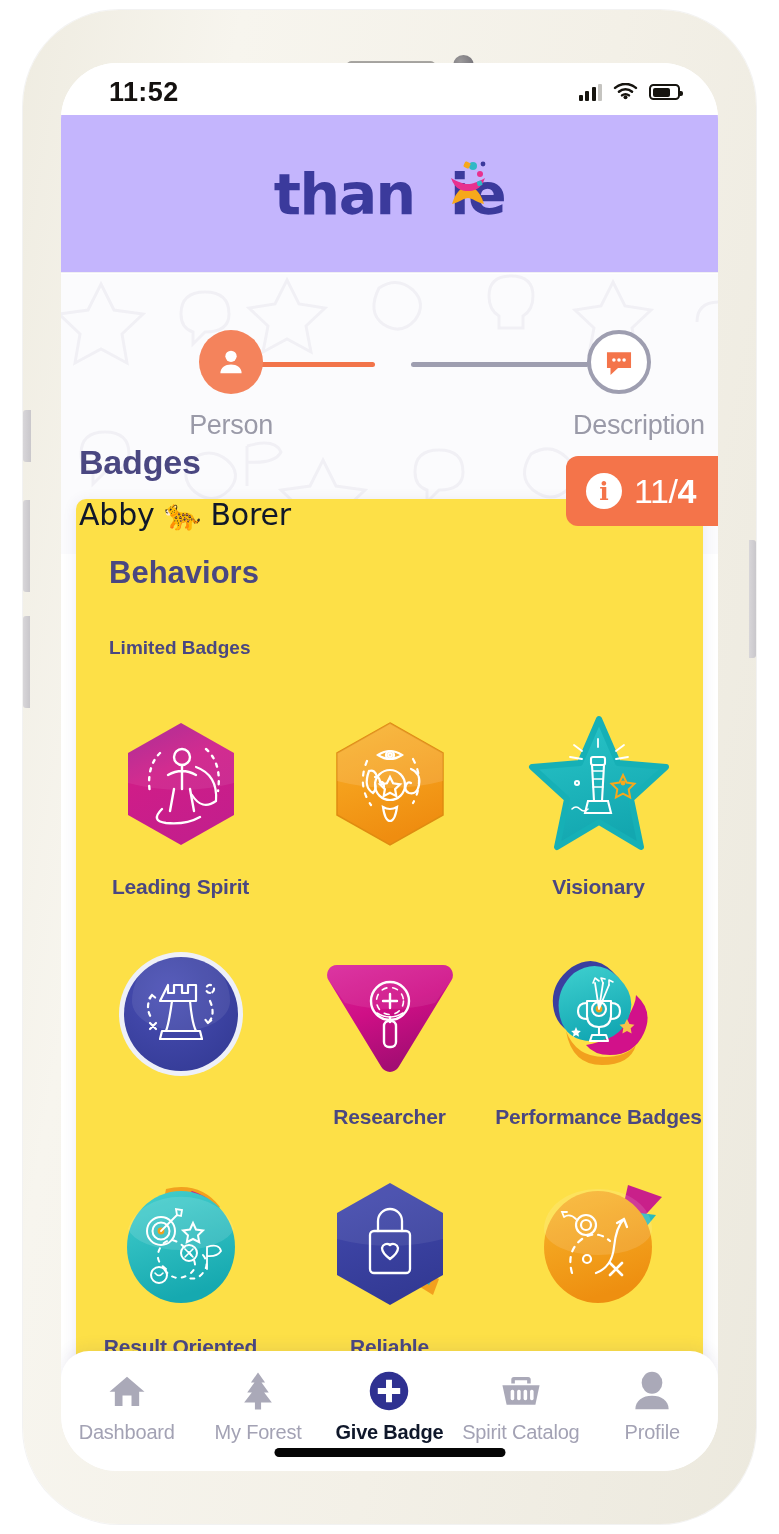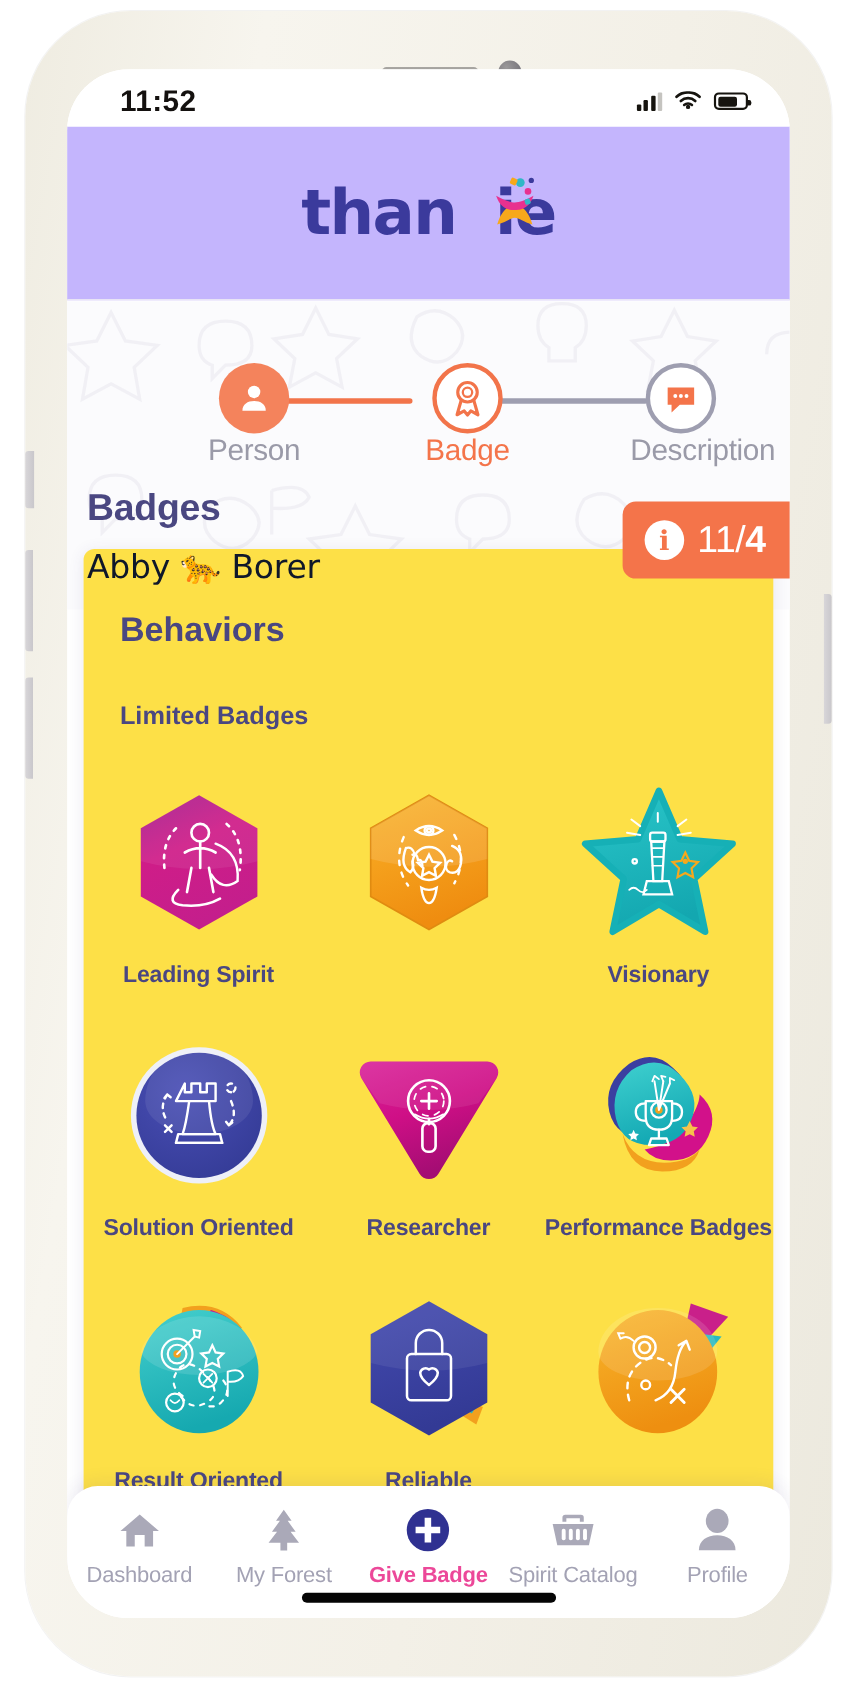--- a/index.html
+++ b/index.html
@@ -105,21 +105,21 @@
 
   .step{
     position:absolute; top:0; width:92px; text-align:center;
   }
   .step .node{
     width:64px; height:64px; border-radius:50%;
     margin:30px auto 0; display:flex; align-items:center; justify-content:center;
     position:relative;
   }
   .step .label{
-    font-size:27px; letter-spacing:-.3px;
+    margin-top:16px; font-size:27px; letter-spacing:-.3px;
   }
   .step-person{ left:124px; }
   .step-person .node{ background:#f4835c; }
   .step-person .label{ color:#9a9aa8; }
   .step-badge{ left:318px; }
   .step-badge .node{ background:#fff; border:4px solid #f2744a; }
   .step-badge .label{ color:#f4744a; font-weight:500; }
   .step-desc{ left:512px; }
   .step-desc .node{ background:#fff; border:4px solid #9e9eb0; }
   .step-desc .label{ color:#9a9aa8; }
@@ -161,21 +161,21 @@
     background:#fde047; border-radius:10px;
     box-shadow:0 2px 14px rgba(70,60,120,.10);
     overflow:hidden; z-index:2;
   }
   .card-title{
     position:absolute; left:33px; top:56px;
     font-size:31px; font-weight:700; color:#4a4781;
   }
   .sect-title{
     position:absolute; left:33px; top:138px;
-    font-size:23px; font-weight:700; color:#4a4781;
+    font-size:19px; font-weight:700; color:#4a4781;
   }
   .grid{
     position:absolute; top:196px; left:0; width:627px;
     display:grid; grid-template-columns:repeat(3,1fr); row-gap:0;
   }
   .cell{
     height:230px; display:flex; flex-direction:column;
     align-items:center; justify-content:flex-start; padding-top:14px;
     position:relative;
   }
@@ -197,21 +197,21 @@
     background:#ffffff; border-radius:28px 28px 0 0;
     box-shadow:0 -3px 16px rgba(70,60,120,.09);
     display:flex; align-items:flex-start; justify-content:space-around;
     padding-top:18px; z-index:6;
   }
   .navitem{
     width:130px; display:flex; flex-direction:column; align-items:center; gap:8px;
   }
   .navitem .nicon{ height:44px; display:flex; align-items:center; justify-content:center; }
   .navitem .nlabel{ font-size:20px; color:#a3a2b4; letter-spacing:-.2px; }
-  .navitem.active .nlabel{ color:#ec4899; font-weight:700; }
+  .navitem.active .nlabel{ color:#0f172a; font-weight:700; }
   .homebar{
     position:absolute; bottom:14px; left:50%; transform:translateX(-50%);
     width:231px; height:9px; background:#050505; border-radius:6px; z-index:7;
   }
 </style>
 </head>
 <body>
 
 <div id="root">
 
@@ -296,30 +296,20 @@
         <div class="step step-person">
           <div class="node">
             <svg width="34" height="34" viewBox="0 0 24 24">
               <circle cx="12" cy="8" r="4" fill="#fff"></circle>
               <path d="M4.5 20c0-4.2 3.4-6.2 7.5-6.2s7.5 2 7.5 6.2z" fill="#fff"></path>
             </svg>
           </div>
           <div class="label">Person</div>
         </div>
 
-        <div class="step step-badge">
-          <div class="node">
-            <svg width="38" height="38" viewBox="0 0 24 24">
-              <circle cx="12" cy="8.6" r="5.6" fill="none" stroke="#f2744a" stroke-width="1.8"></circle>
-              <circle cx="12" cy="8.6" r="2.7" fill="none" stroke="#f2744a" stroke-width="1.3"></circle>
-              <path d="M8.4 13.2 L6 21.5 l4.1-2.2 1.9 2.4 1.9-2.4 4.1 2.2 -2.4-8.3" fill="none" stroke="#f2744a" stroke-width="1.8" stroke-linejoin="round"></path>
-            </svg>
-          </div>
-          <div class="label">Badge</div>
-        </div>
 
         <div class="step step-desc">
           <div class="node">
             <svg width="34" height="34" viewBox="0 0 24 24">
               <path d="M3.5 5.2h17v11h-9.2L6 21.2v-5h-2.5z" fill="#f4744a"></path>
               <circle cx="8.4" cy="10.6" r="1.25" fill="#fff"></circle>
               <circle cx="12" cy="10.6" r="1.25" fill="#fff"></circle>
               <circle cx="15.6" cy="10.6" r="1.25" fill="#fff"></circle>
             </svg>
           </div>
@@ -437,21 +427,20 @@
                 <path d="M62 46 v8 h6 v-8 h8 v8 h6 v-8 h8 v16 h-36z"></path>
                 <path d="M66 62 q-3 22 -6 30 h30 q-4 -8 -6 -30"></path>
                 <path d="M56 92 h38 l2 8 h-42z"></path>
                 <path d="M54 100 h42"></path>
                 <path d="M46 56 q-8 12 0 24 M46 56 l-4 5 M46 56 l5 4" stroke-dasharray="4 5"></path>
                 <path d="M104 54 a4 4 0 1 1 .1 0 M104 62 q6 14 -2 22 M102 84 l-4 -5 M102 84 l5 -4" stroke-dasharray="4 5"></path>
                 <path d="M44 84 l6 6 M50 84 l-6 6" stroke-dasharray="0"></path>
               </g>
             </svg>
           </div>
-          <div class="cap">Solution Oriented</div>
         </div>
 
         <div class="cell">
           <div class="art">
             <svg viewBox="0 0 150 150">
               <defs>
                   <linearGradient id="g5" x1="0" y1="0" x2=".4" y2="1">
                 <stop offset="0" stop-color="#d9259a"></stop>
                     <stop offset=".5" stop-color="#cf0f86"></stop>
                     <stop offset="1" stop-color="#a30d73"></stop>

